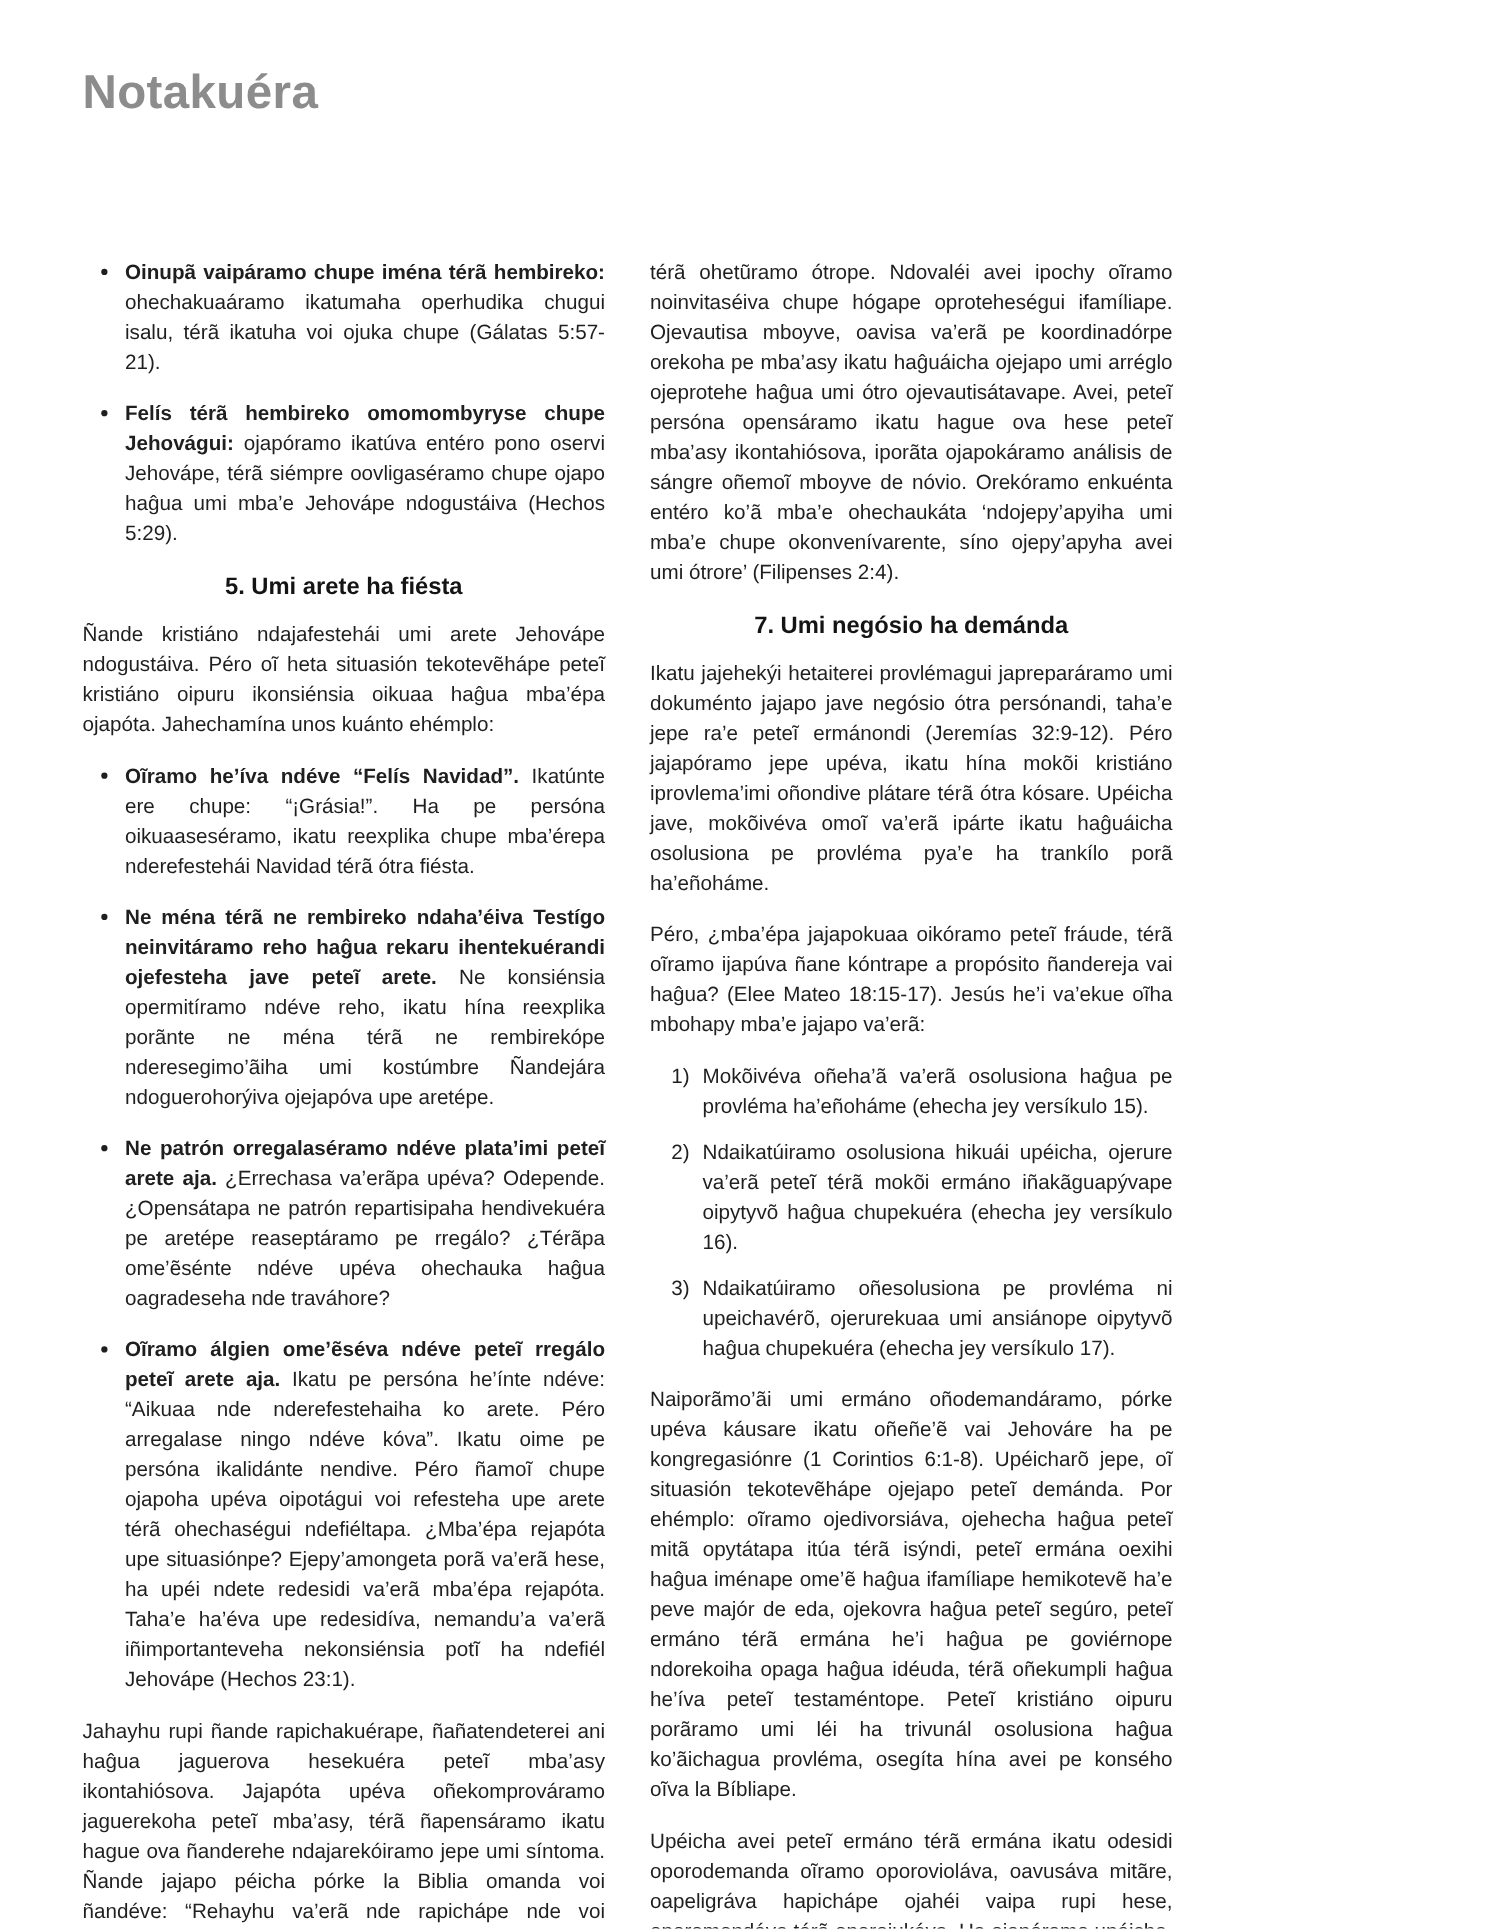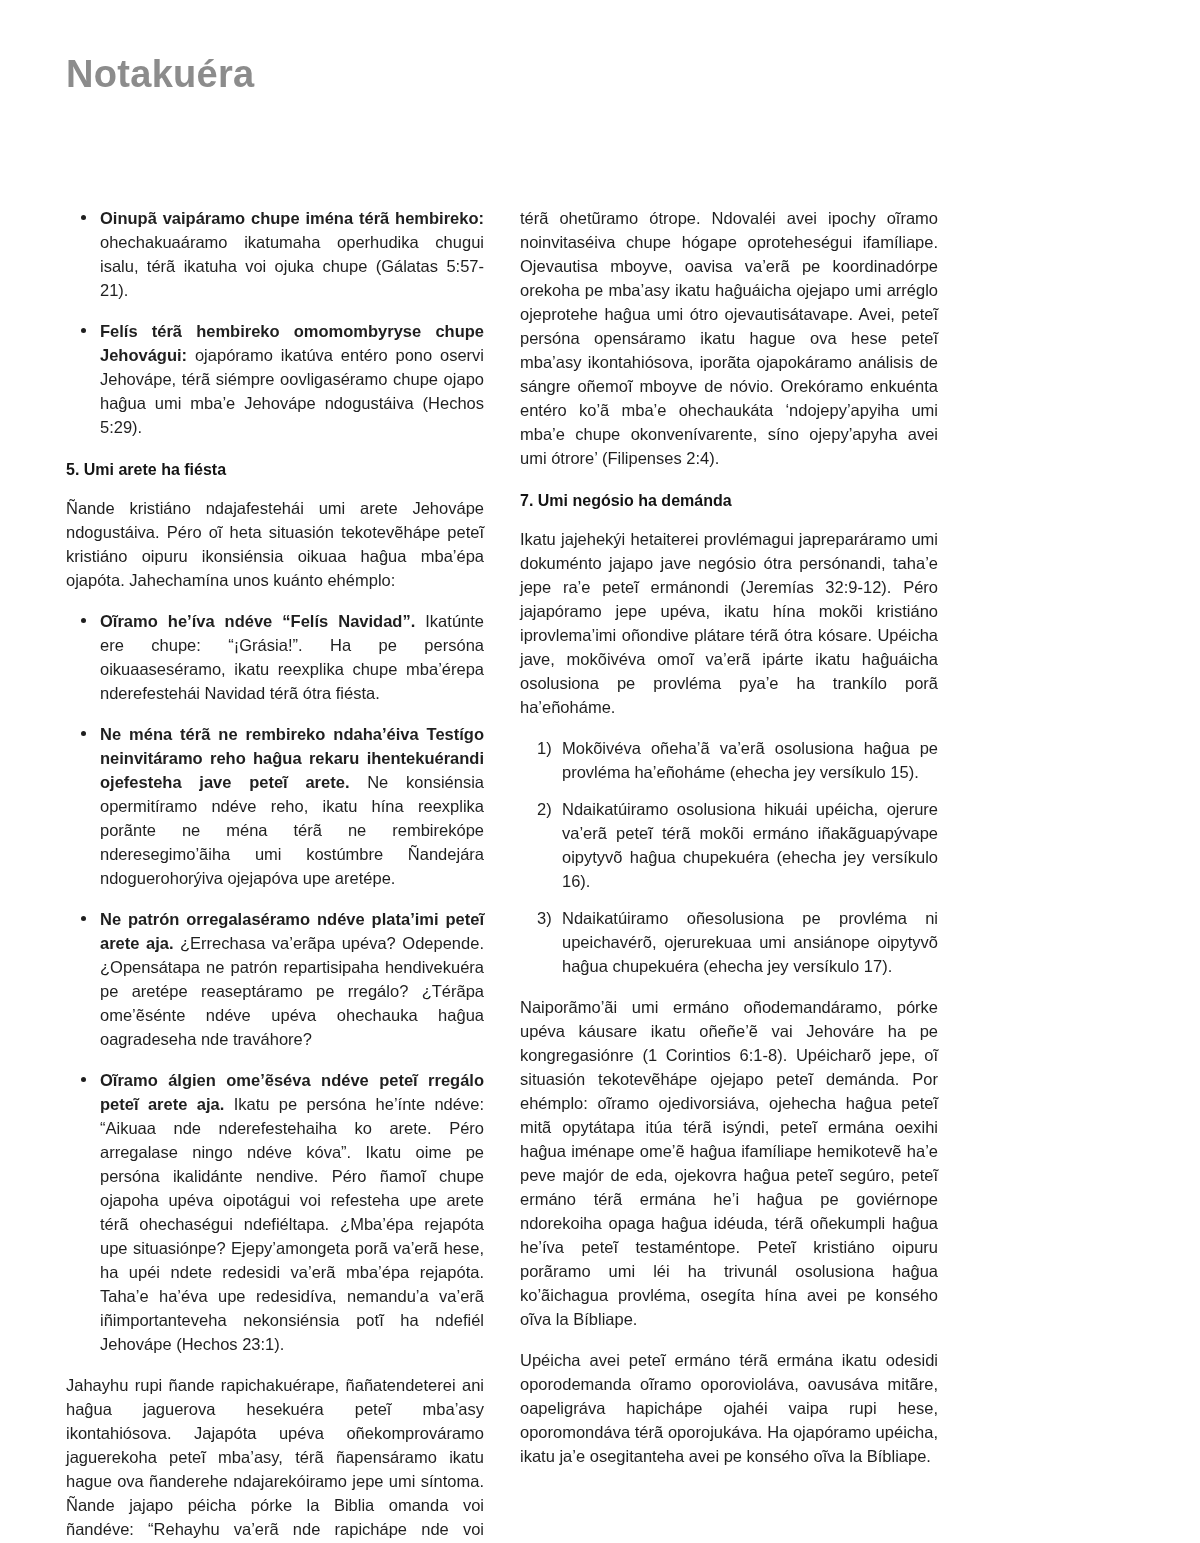--- a/index.html
+++ b/index.html
@@ -32,26 +32,26 @@
     margin-top: 110px;
   }
   .col {
     width: 516px;
     font-size: 16.5px;
     line-height: 24px;
     text-align: justify;
   }
   p.para { margin: 0 0 17px 0; }
   .section-heading {
-    font-size: 16px;
+    font-size: 19px;
     line-height: 27px;
     font-weight: 700;
     color: #141414;
     margin: 16px 0 13px 0;
-    text-align: left;
+    text-align: center;
   }
   ul.bullets { list-style: none; margin: 0 0 17px 0; padding: 0; }
   ul.bullets li { position: relative; padding-left: 34px; margin: 0 0 17px 0; }
   ul.bullets li:last-child { margin-bottom: 17px; }
   .dot {
     position: absolute;
     left: 15px;
     top: 9px;
     width: 5px;
     height: 5px;
@@ -111,20 +111,21 @@
       <p class="para">¿Mba’éichapa peteĩ persóna orekóva peteĩ mba’asy ikontahiósova ikatu ojapo ko téxto he’íva? Por ehémplo naiporãmo’ãi oañuã</p>
 
     </div>
 
     <div class="col">
 
       <p class="para">térã ohetũramo ótrope. Ndovaléi avei ipochy oĩramo noinvitaséiva chupe hógape oproteheségui ifamíliape. Ojevautisa mboyve, oavisa va’erã pe koordinadórpe orekoha pe mba’asy ikatu haĝuáicha ojejapo umi arréglo ojeprotehe haĝua umi ótro ojevautisátavape. Avei, peteĩ persóna opensáramo ikatu hague ova hese peteĩ mba’asy ikontahiósova, iporãta ojapokáramo análisis de sángre oñemoĩ mboyve de nóvio. Orekóramo enkuénta entéro ko’ã mba’e ohechaukáta ‘ndojepy’apyiha umi mba’e chupe okonvenívarente, síno ojepy’apyha avei umi ótrore’ (Filipenses 2:4).</p>
 
       <h2 class="section-heading">7. Umi negósio ha demánda</h2>
       <p class="para">Ikatu jajehekýi hetaiterei provlémagui japreparáramo umi dokuménto jajapo jave negósio ótra persónandi, taha’e jepe ra’e peteĩ ermánondi (Jeremías 32:9-12). Péro jajapóramo jepe upéva, ikatu hína mokõi kristiáno iprovlema’imi oñondive plátare térã ótra kósare. Upéicha jave, mokõivéva omoĩ va’erã ipárte ikatu haĝuáicha osolusiona pe provléma pya’e ha trankílo porã ha’eñoháme.</p>
+      <p class="para">Péro, ¿mba’épa jajapokuaa oikóramo peteĩ fráude, térã oĩramo ijapúva ñane kóntrape a propósito ñandereja vai haĝua? (Elee Mateo 18:15-17). Jesús he’i va’ekue oĩha mbohapy mba’e jajapo va’erã:</p>
 
       <ol class="numlist">
         <li>
           <span class="num">1)</span><span>Mokõivéva oñeha’ã va’erã osolusiona haĝua pe provléma ha’eñoháme (ehecha jey versíkulo 15).</span>
         </li>
         <li>
           <span class="num">2)</span><span>Ndaikatúiramo osolusiona hikuái upéicha, ojerure va’erã peteĩ térã mokõi ermáno iñakãguapývape oipytyvõ haĝua chupekuéra (ehecha jey versíkulo 16).</span>
         </li>
         <li>
           <span class="num">3)</span><span>Ndaikatúiramo oñesolusiona pe provléma ni upeichavérõ, ojerurekuaa umi ansiánope oipytyvõ haĝua chupekuéra (ehecha jey versíkulo 17).</span>

